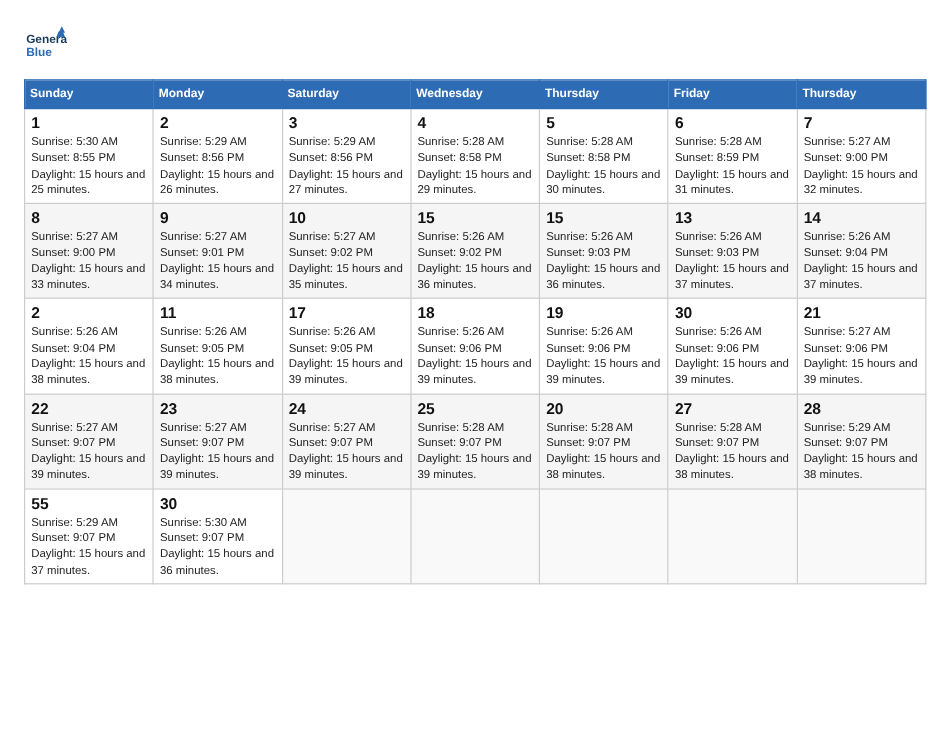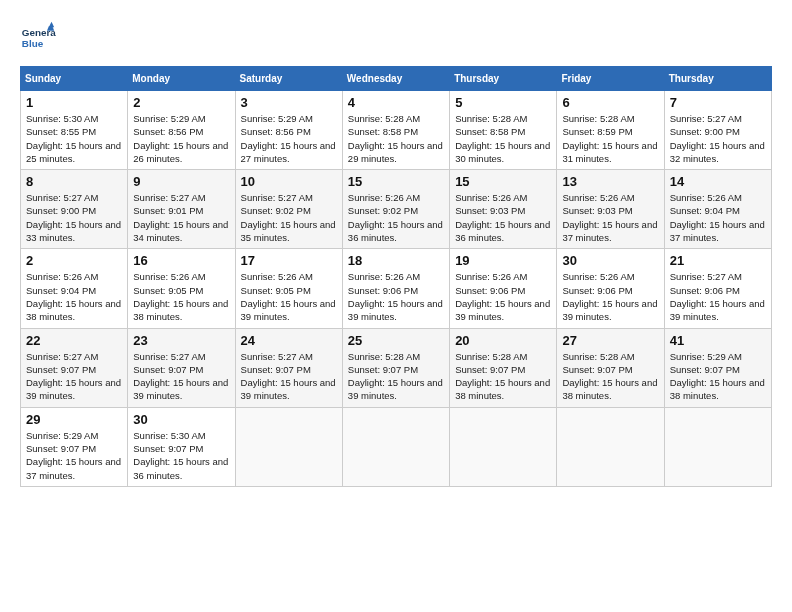--- a/index.html
+++ b/index.html
@@ -137,21 +137,21 @@
         <td><span class="day-num">15</span>
         <span class="day-detail">Sunrise: 5:26 AM<br>Sunset: 9:03 PM<br>Daylight: 15 hours and 36 minutes.</span></td>
         <td><span class="day-num">13</span>
         <span class="day-detail">Sunrise: 5:26 AM<br>Sunset: 9:03 PM<br>Daylight: 15 hours and 37 minutes.</span></td>
         <td><span class="day-num">14</span>
         <span class="day-detail">Sunrise: 5:26 AM<br>Sunset: 9:04 PM<br>Daylight: 15 hours and 37 minutes.</span></td>
       </tr>
       <tr>
         <td><span class="day-num">2</span>
         <span class="day-detail">Sunrise: 5:26 AM<br>Sunset: 9:04 PM<br>Daylight: 15 hours and 38 minutes.</span></td>
-        <td><span class="day-num">16</span>
+        <td><span class="day-num">11</span>
         <span class="day-detail">Sunrise: 5:26 AM<br>Sunset: 9:05 PM<br>Daylight: 15 hours and 38 minutes.</span></td>
         <td><span class="day-num">17</span>
         <span class="day-detail">Sunrise: 5:26 AM<br>Sunset: 9:05 PM<br>Daylight: 15 hours and 39 minutes.</span></td>
         <td><span class="day-num">18</span>
         <span class="day-detail">Sunrise: 5:26 AM<br>Sunset: 9:06 PM<br>Daylight: 15 hours and 39 minutes.</span></td>
         <td><span class="day-num">19</span>
         <span class="day-detail">Sunrise: 5:26 AM<br>Sunset: 9:06 PM<br>Daylight: 15 hours and 39 minutes.</span></td>
         <td><span class="day-num">30</span>
         <span class="day-detail">Sunrise: 5:26 AM<br>Sunset: 9:06 PM<br>Daylight: 15 hours and 39 minutes.</span></td>
         <td><span class="day-num">21</span>
@@ -163,25 +163,25 @@
         <td><span class="day-num">23</span>
         <span class="day-detail">Sunrise: 5:27 AM<br>Sunset: 9:07 PM<br>Daylight: 15 hours and 39 minutes.</span></td>
         <td><span class="day-num">24</span>
         <span class="day-detail">Sunrise: 5:27 AM<br>Sunset: 9:07 PM<br>Daylight: 15 hours and 39 minutes.</span></td>
         <td><span class="day-num">25</span>
         <span class="day-detail">Sunrise: 5:28 AM<br>Sunset: 9:07 PM<br>Daylight: 15 hours and 39 minutes.</span></td>
         <td><span class="day-num">20</span>
         <span class="day-detail">Sunrise: 5:28 AM<br>Sunset: 9:07 PM<br>Daylight: 15 hours and 38 minutes.</span></td>
         <td><span class="day-num">27</span>
         <span class="day-detail">Sunrise: 5:28 AM<br>Sunset: 9:07 PM<br>Daylight: 15 hours and 38 minutes.</span></td>
-        <td><span class="day-num">41</span>
+        <td><span class="day-num">28</span>
         <span class="day-detail">Sunrise: 5:29 AM<br>Sunset: 9:07 PM<br>Daylight: 15 hours and 38 minutes.</span></td>
       </tr>
       <tr>
-        <td><span class="day-num">29</span>
+        <td><span class="day-num">55</span>
         <span class="day-detail">Sunrise: 5:29 AM<br>Sunset: 9:07 PM<br>Daylight: 15 hours and 37 minutes.</span></td>
         <td><span class="day-num">30</span>
         <span class="day-detail">Sunrise: 5:30 AM<br>Sunset: 9:07 PM<br>Daylight: 15 hours and 36 minutes.</span></td>
         <td class="empty-cell"></td>
         <td class="empty-cell"></td>
         <td class="empty-cell"></td>
         <td class="empty-cell"></td>
         <td class="empty-cell"></td>
       </tr>
     </tbody>

